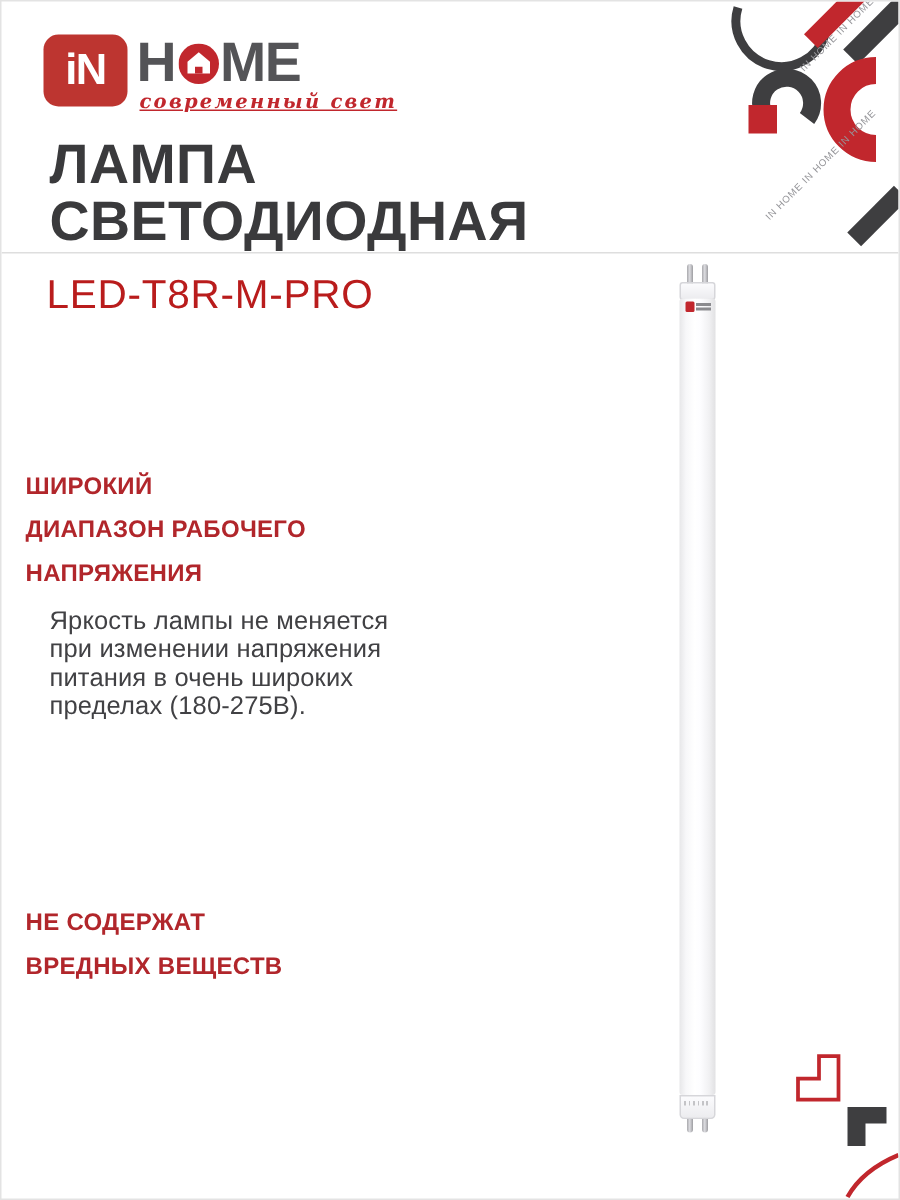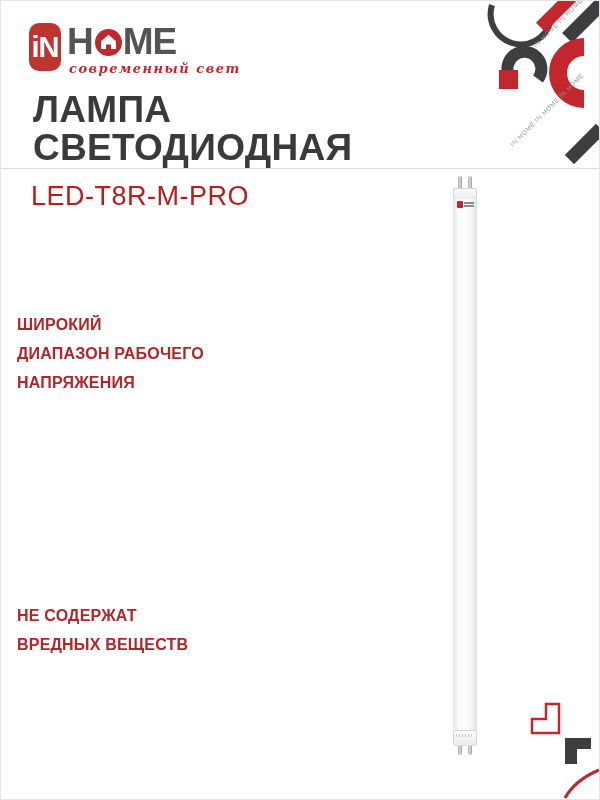--- a/index.html
+++ b/index.html
@@ -4,31 +4,31 @@
 <style>
   html,body{margin:0;padding:0;background:#fff;}
   .page{
     position:relative;width:600px;height:800px;background:#ffffff;
     border:1px solid #e3e3e3;box-sizing:border-box;overflow:hidden;
     font-family:"Liberation Sans",sans-serif;
   }
   
   .logo{position:absolute;left:28px;top:22px;display:flex;align-items:flex-start;}
   .logo-square{
-    width:32px;height:48px;background:#bd3530;border-radius:10px;
+    width:56px;height:48px;background:#bd3530;border-radius:10px;
     display:flex;align-items:center;justify-content:center;
     color:#ffffff;font-weight:800;font-size:29px;letter-spacing:-1px;
   }
   .logo-right{margin-left:6px;}
   .logo-home{display:flex;align-items:center;height:32px;margin-top:2px;
     font-size:37px;font-weight:800;color:#545457;letter-spacing:-1px;line-height:1;}
   .logo-o{display:inline-block;width:27px;height:27px;margin:3px 1px 0 2px;}
   .logo-tagline{margin-top:4px;margin-left:2px;color:#c1272d;
     font-family:"DejaVu Serif",serif;font-style:italic;font-weight:bold;
-    font-size:13px;letter-spacing:1.5px;white-space:nowrap;}
+    font-size:13px;letter-spacing:1.5px;white-space:nowrap;text-decoration:underline;}
   
   .title{position:absolute;left:32px;top:90px;font-size:37px;line-height:38px;
     font-weight:700;color:#3a3a3c;letter-spacing:.3px;white-space:pre-line;}
   .divider{position:absolute;left:0;right:0;top:167px;height:1px;background:#dedede;}
   .model{position:absolute;left:30px;top:180px;font-size:27px;font-weight:300;
     color:#b91c1c;letter-spacing:.5px;}
   
   .sec-heading{position:absolute;left:16px;font-size:16px;line-height:29px;
     font-weight:700;color:#b1262b;white-space:pre-line;letter-spacing:.2px;}
   .sec-body{position:absolute;left:32px;font-size:17px;line-height:19px;
@@ -91,20 +91,24 @@
   </svg>
 
   <div class="title">ЛАМПА
 СВЕТОДИОДНАЯ</div>
   <div class="divider"></div>
   <div class="model">LED-T8R-M-PRO</div>
 
   <div class="sec-heading h1">ШИРОКИЙ
 ДИАПАЗОН РАБОЧЕГО
 НАПРЯЖЕНИЯ</div>
+  <div class="sec-body b1">Яркость лампы не меняется
+при изменении напряжения
+питания в очень широких
+пределах (180-275В).</div>
 
   <div class="sec-heading h2">НЕ СОДЕРЖАТ
 ВРЕДНЫХ ВЕЩЕСТВ</div>
 
   <div>
     <div class="pin t l"></div>
     <div class="pin t r"></div>
     <div class="cap t"></div>
     <div class="tube"></div>
     <div class="lamp-label">

